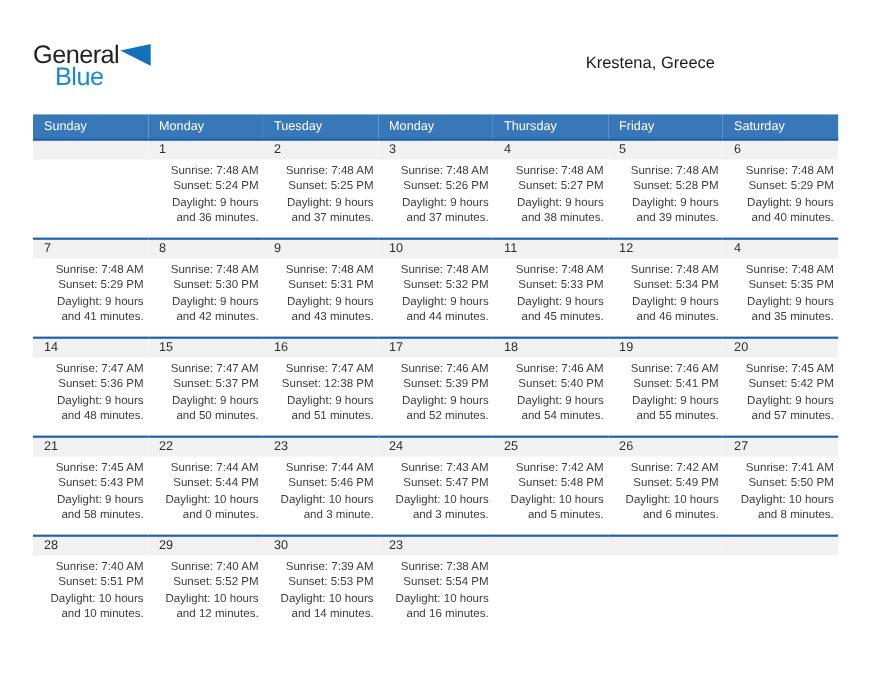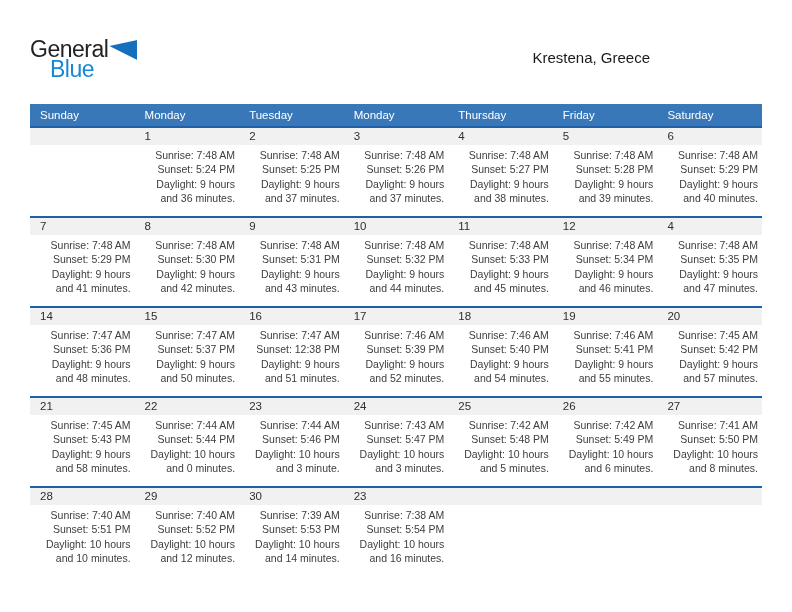--- a/index.html
+++ b/index.html
@@ -189,21 +189,21 @@
               <div>Daylight: 9 hours</div>
               <div>and 46 minutes.</div>
             </div>
           </td>
           <td>
             <div class="date-band">4</div>
             <div class="cell-body">
               <div>Sunrise: 7:48 AM</div>
               <div>Sunset: 5:35 PM</div>
               <div>Daylight: 9 hours</div>
-              <div>and 47 minutes.</div>
+              <div>and 35 minutes.</div>
             </div>
           </td>
         </tr>
         <tr>
           <td>
             <div class="date-band">14</div>
             <div class="cell-body">
               <div>Sunrise: 7:47 AM</div>
               <div>Sunset: 5:36 PM</div>
               <div>Daylight: 9 hours</div>

